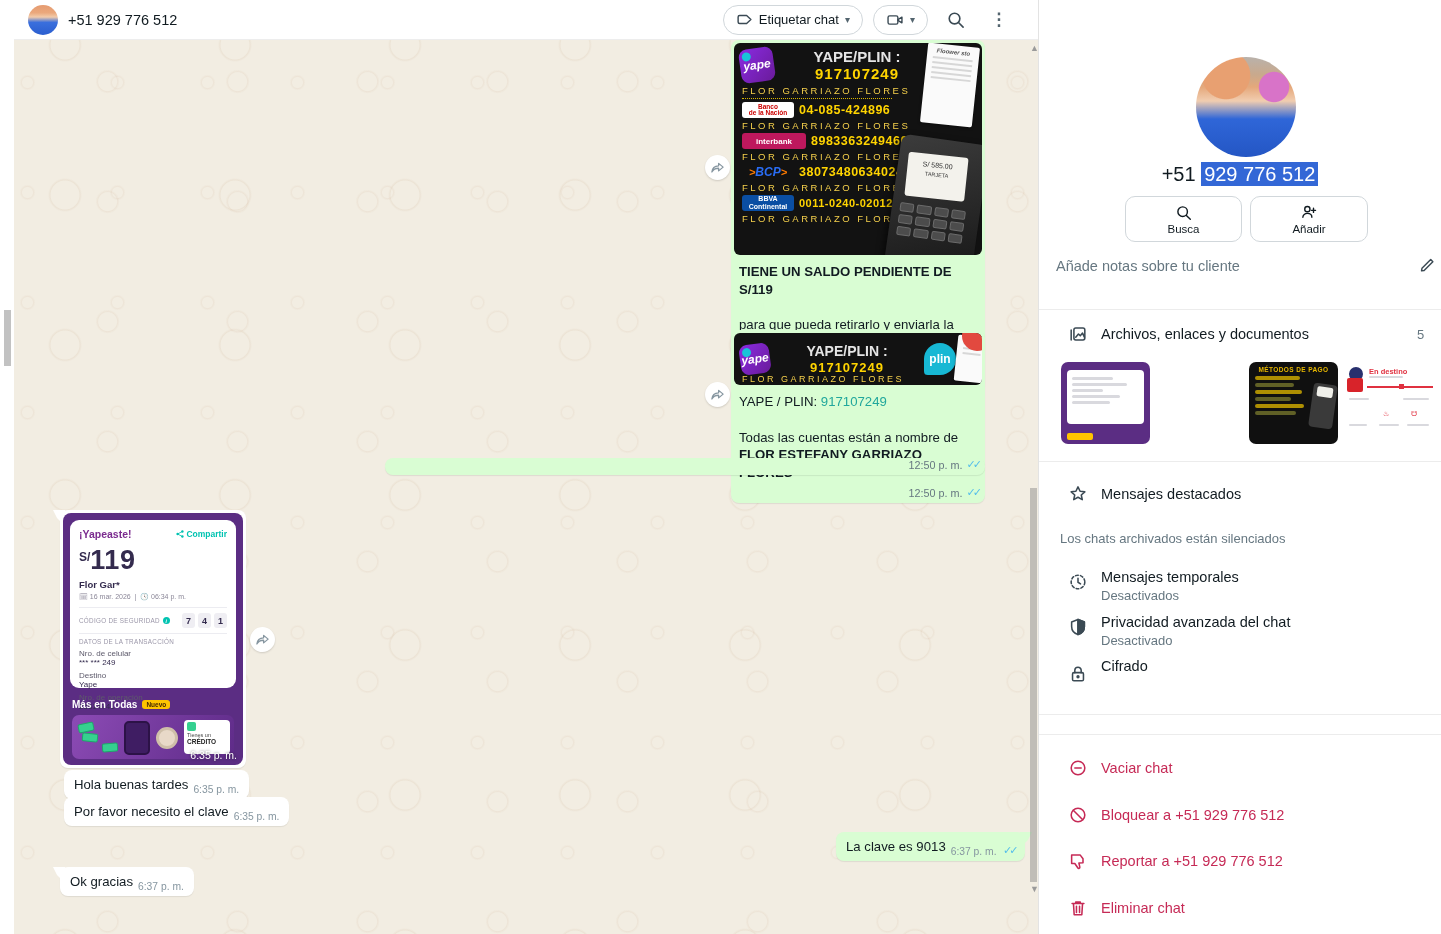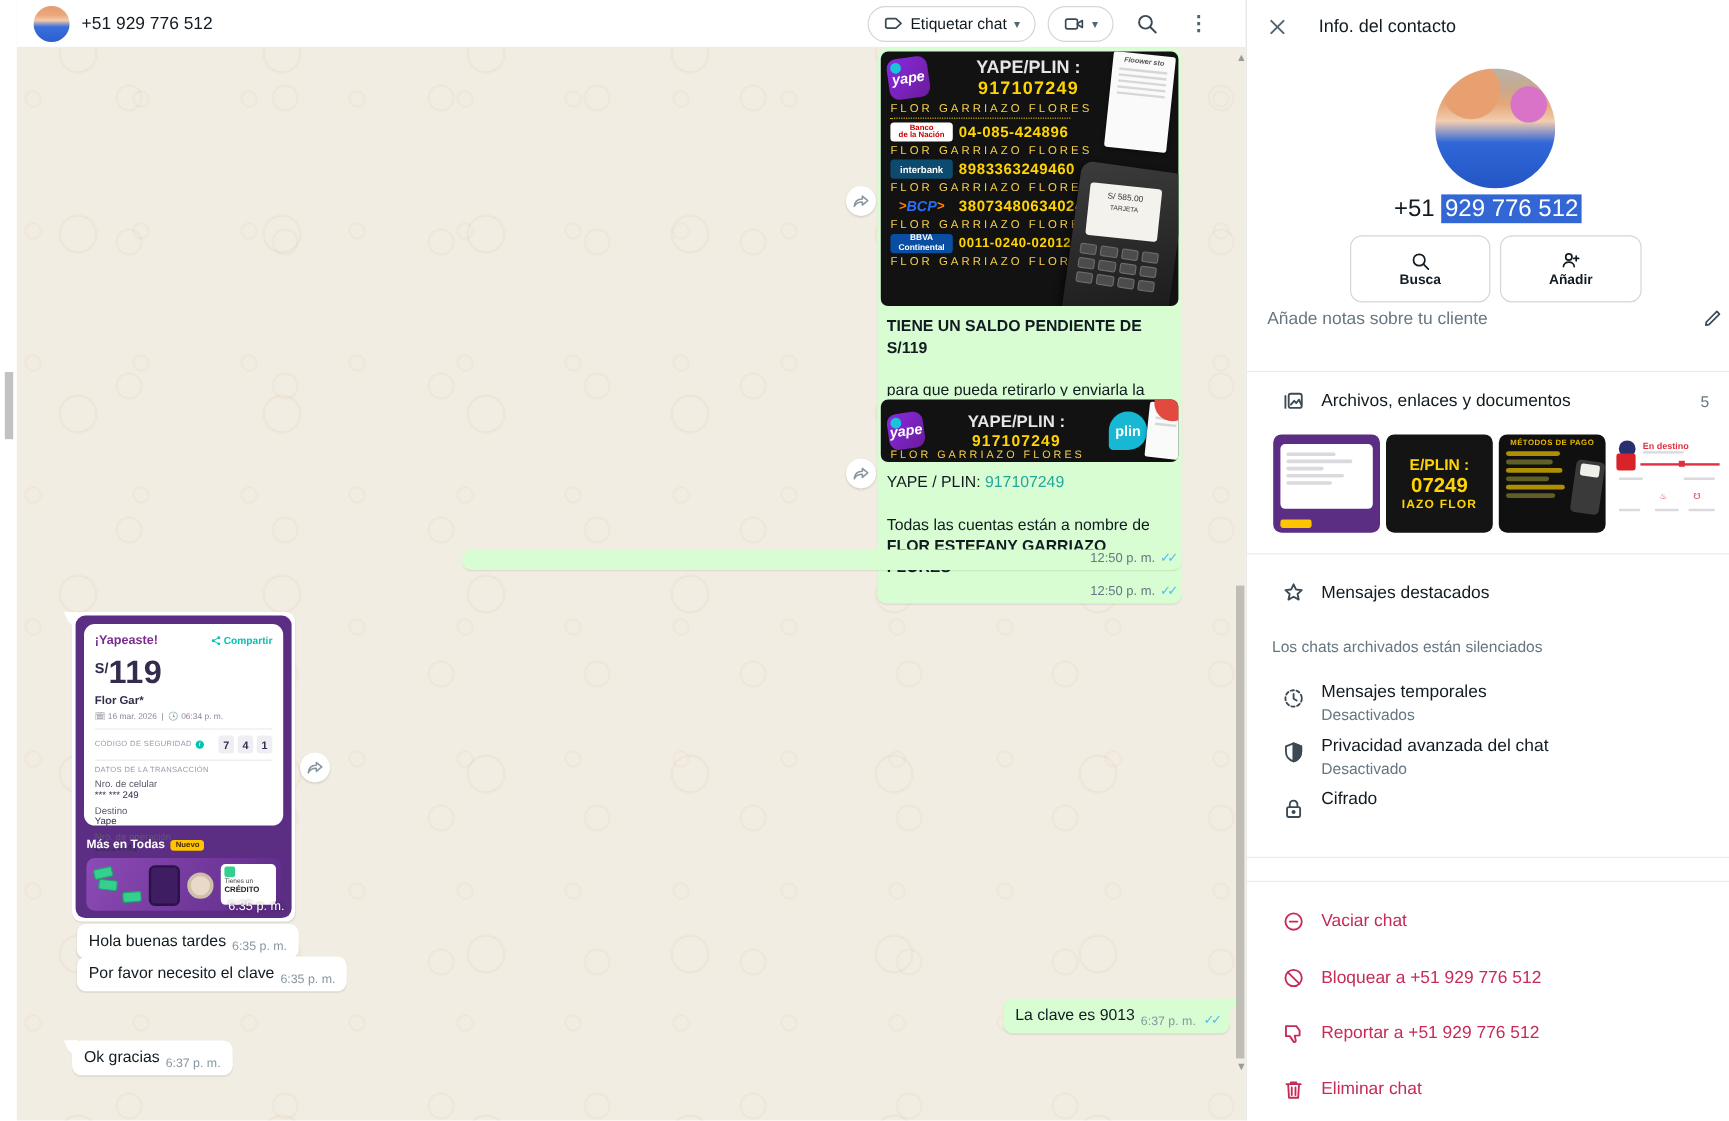--- a/index.html
+++ b/index.html
@@ -68,21 +68,21 @@
   .plin-c { width:36px; height:36px; border-radius:50% 50% 50% 12%; background:#17b8d4; color:#fff;
     display:flex; align-items:center; justify-content:center; font-size:12px; font-weight:bold; flex:none; }
   .bn-title { text-align:center; color:#e5e5e5; font-weight:bold; font-size:15px; line-height:1.15; }
   .bn-number { text-align:center; color:#ffd400; font-weight:bold; font-size:15px; letter-spacing:1px; }
   .bn-holder { color:#f5d04c; font-size:9.5px; letter-spacing:2.5px; text-align:left; padding:2px 6px 1px 8px; white-space:nowrap; }
   .bn-sep { border-top:1px dotted #d8b500; margin:1px 8px 2px 8px; width:150px; }
   .bn-row { display:flex; align-items:center; gap:5px; padding:1px 0 0 8px; }
   .chip { height:16px; border-radius:3px; font-size:6.5px; display:flex; align-items:center; justify-content:center;
     padding:0 4px; font-weight:bold; flex:none; }
   .chip-bn  { background:#fff; color:#c00; width:52px; flex-direction:column; line-height:1; }
-  .chip-ib  { background:#0c4a6e; color:#fff; width:52px; font-size:8px;text-align:right; }
+  .chip-ib  { background:#be185d; color:#fff; width:64px; font-size:8px;text-align:right; }
   .chip-bcp { background:transparent; color:#ff7b00; width:52px; font-size:11px; font-style:italic; font-weight:bold; }
   .chip-bcp b { color:#2a6df5; font-size:12px; }
   .chip-bbva{ background:#0a4ea3; color:#fff; width:52px; flex-direction:column; font-size:7px; line-height:1.1; }
   .bn-acct { color:#ffd400; font-weight:bold; font-size:12.5px; letter-spacing:.5px; white-space:nowrap; }
   .pos { position:absolute; right:2px; top:96px; width:88px; height:140px; background:linear-gradient(160deg,#3c3c3c,#161616);
     border-radius:10px 10px 6px 6px; transform:rotate(8deg); box-shadow:-3px 2px 6px rgba(0,0,0,.5); }
   .pos-screen { position:absolute; left:10px; top:16px; width:60px; height:44px; background:#f3f2ec; border-radius:3px;
     font-size:7px; color:#333; text-align:center; padding-top:6px; line-height:1.3; transform:rotate(-2deg); }
   .pos-keys { position:absolute; left:8px; top:68px; width:66px; display:grid; grid-template-columns:repeat(4,1fr); gap:3px; }
   .pos-keys i { height:9px; background:#4c4c4c; border-radius:2px; border:1px solid #6b6b6b; }
@@ -139,22 +139,22 @@
   .panel { position:absolute; left:1038px; top:0; width:403px; height:934px; background:#fff; border-left:1px solid #e3e3e3; }
   .pn-header { display:flex; align-items:center; height:44px; padding-left:17px; gap:26px; }
   .pn-title { font-size:15px; color:#111b21; }
   .pn-avatar { position:absolute; left:157px; top:57px; width:100px; height:100px; border-radius:50%; overflow:hidden;
     background:
       radial-gradient(circle at 30% 18%, #e8a071 0 22%, transparent 23%),
       radial-gradient(circle at 78% 30%, #d873c8 0 14%, transparent 15%),
       linear-gradient(180deg,#b9b2ab 0%,#c9a98c 18%,#e5a87b 30%,#f1cdb0 44%,#2f66d8 62%,#2456c4 100%); }
   .pn-phone { position:absolute; left:0; top:163px; width:100%; text-align:center; font-size:20px; color:#111b21; }
   .pn-sel { background:#3367d6; color:#fff; padding:1px 3px; }
-  .pn-btn { position:absolute; top:196px; height:56px; border:1px solid #d1d7db; border-radius:10px; background:#fff;
-    display:flex; flex-direction:column; align-items:center; justify-content:center; gap:2px; cursor:pointer;font-weight:bold; }
+  .pn-btn { position:absolute; top:196px; height:46px; border:1px solid #d1d7db; border-radius:10px; background:#fff;
+    display:flex; flex-direction:column; align-items:center; justify-content:center; gap:2px; cursor:pointer; }
   .pn-btn span { font-size:11.5px; color:#111b21; }
   .pn-notes { position:absolute; left:17px; top:258px; font-size:14.5px; color:#667781; }
   .pn-pencil { position:absolute; left:380px; top:256px; color:#54656f; cursor:pointer; }
   .pn-div { position:absolute; left:0; width:100%; border-top:1px solid #ececec; }
   .pn-sec-ic { position:absolute; left:29px; color:#54656f; }
   .pn-sec-lb { position:absolute; left:62px; font-size:14.5px; color:#111b21; }
   .pn-count { position:absolute; left:378px; font-size:13px; color:#667781; }
   .thumb { position:absolute; top:362px; width:89px; height:82px; border-radius:7px; overflow:hidden; cursor:pointer; background:#eee; }
   .th-purple { background:#5b2d83; }
   .th-card { position:absolute; left:6px; top:8px; right:6px; height:54px; background:#fff; border-radius:4px; padding:4px; }
@@ -446,26 +446,20 @@
       <span class="checks" style="position:relative; top:3px; margin-left:2px;">✓✓</span>
     </div>
 
     <div class="bubble in tail-l" style="left:46px; top:867px; padding:5px 10px 6px 10px;">
       <span style="font-size:13.2px;">Ok gracias</span><span class="time-in">6:37 p. m.</span>
     </div>
 
   </div>
 
   <div class="panel">
-    <div class="pn-header">
-      <svg class="ic" width="17" height="17" viewBox="0 0 20 20" style="stroke:#54656f; stroke-width:2;">
-          <path d="M4 4 16 16M16 4 4 16"></path>
-        </svg>
-      <span class="pn-title">Info. del contacto</span>
-    </div>
 
     <div class="pn-avatar"></div>
 
     <div class="pn-phone">
       <span>+51 </span><span class="pn-sel">929 776 512</span>
     </div>
 
     <div class="pn-btn" style="left:86px; width:117px;">
       <svg class="ic" width="17" height="17" viewBox="0 0 20 20" style="stroke:#111b21;">
           <circle cx="9" cy="9" r="5.6"></circle>
@@ -503,25 +497,20 @@
 
     <div class="thumb th-purple" style="left:22px;">
       <div class="th-card">
           <div class="th-line" style="width:60%;"></div>
           <div class="th-line" style="width:80%;"></div>
           <div class="th-line" style="width:45%;"></div>
           <div class="th-line" style="width:70%;"></div>
           <div class="th-line" style="width:55%;"></div>
         </div>
       <div class="th-chip"></div>
-    </div>
-    <div class="thumb th-black" style="left:116px;">
-      <span class="a">E/PLIN :</span>
-        <span class="b">07249</span>
-        <span class="c">IAZO FLOR</span>
     </div>
     <div class="thumb th-mp" style="left:210px;">
       <div class="tt">MÉTODOS DE PAGO</div>
       <div class="row" style="width:55%;"></div>
         <div class="row alt" style="width:48%;"></div>
         <div class="row" style="width:58%;"></div>
         <div class="row alt" style="width:45%;"></div>
         <div class="row" style="width:60%;"></div>
         <div class="row alt" style="width:50%;"></div>
       <div class="mini-pos">

